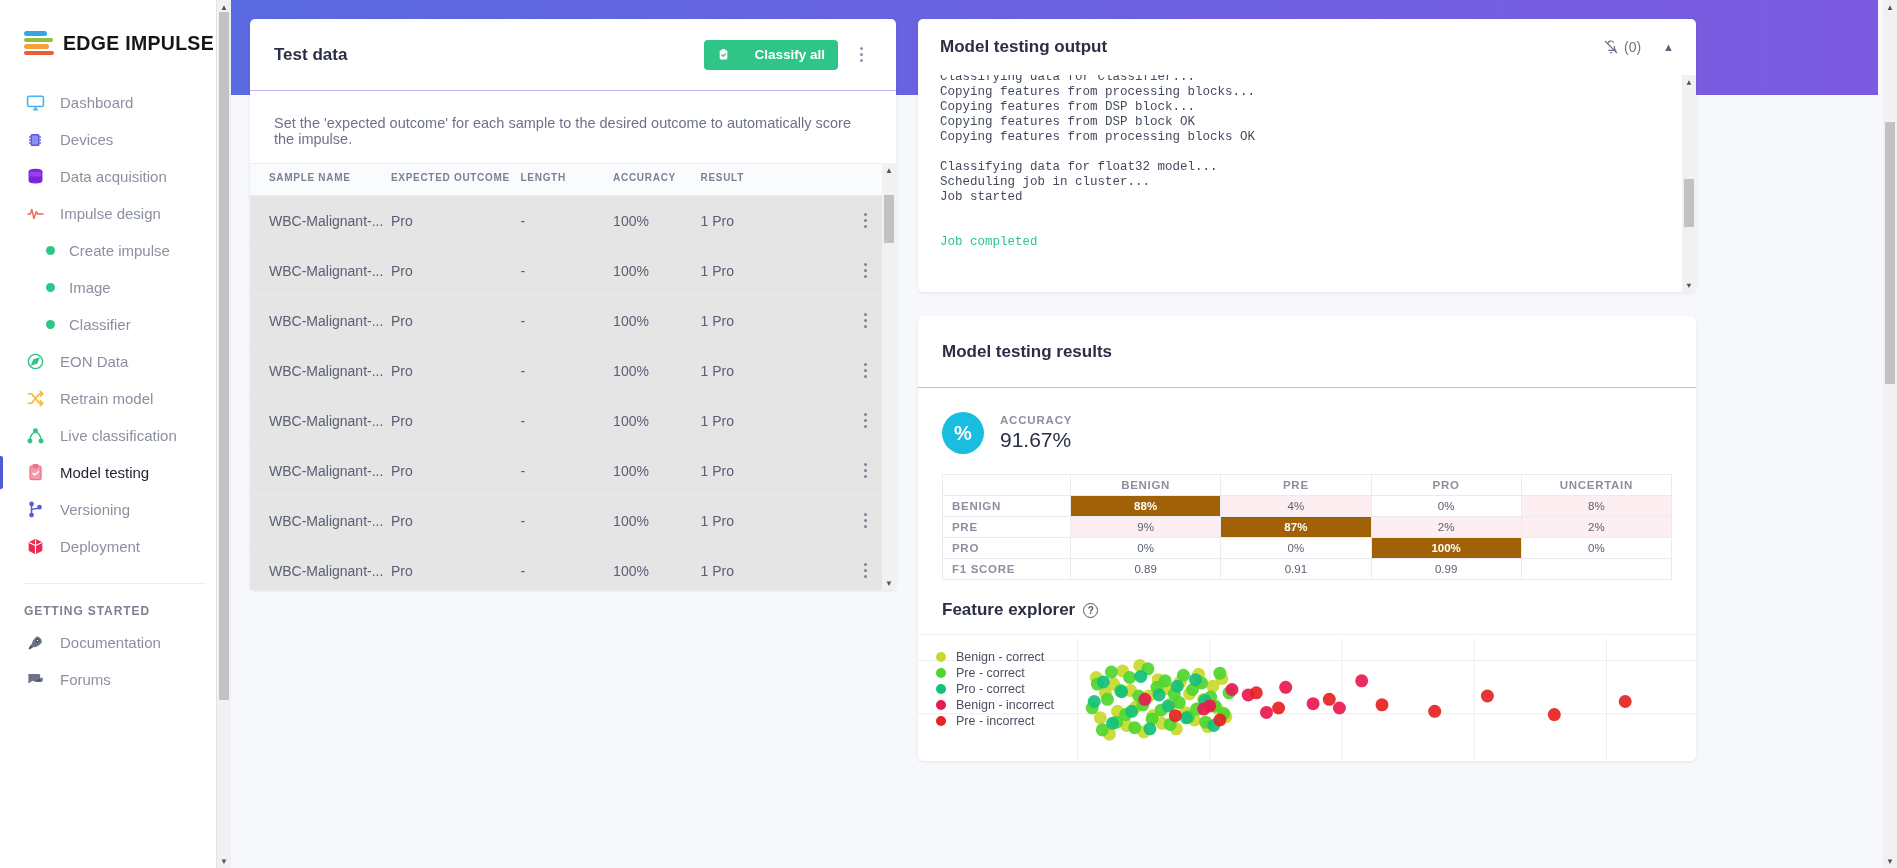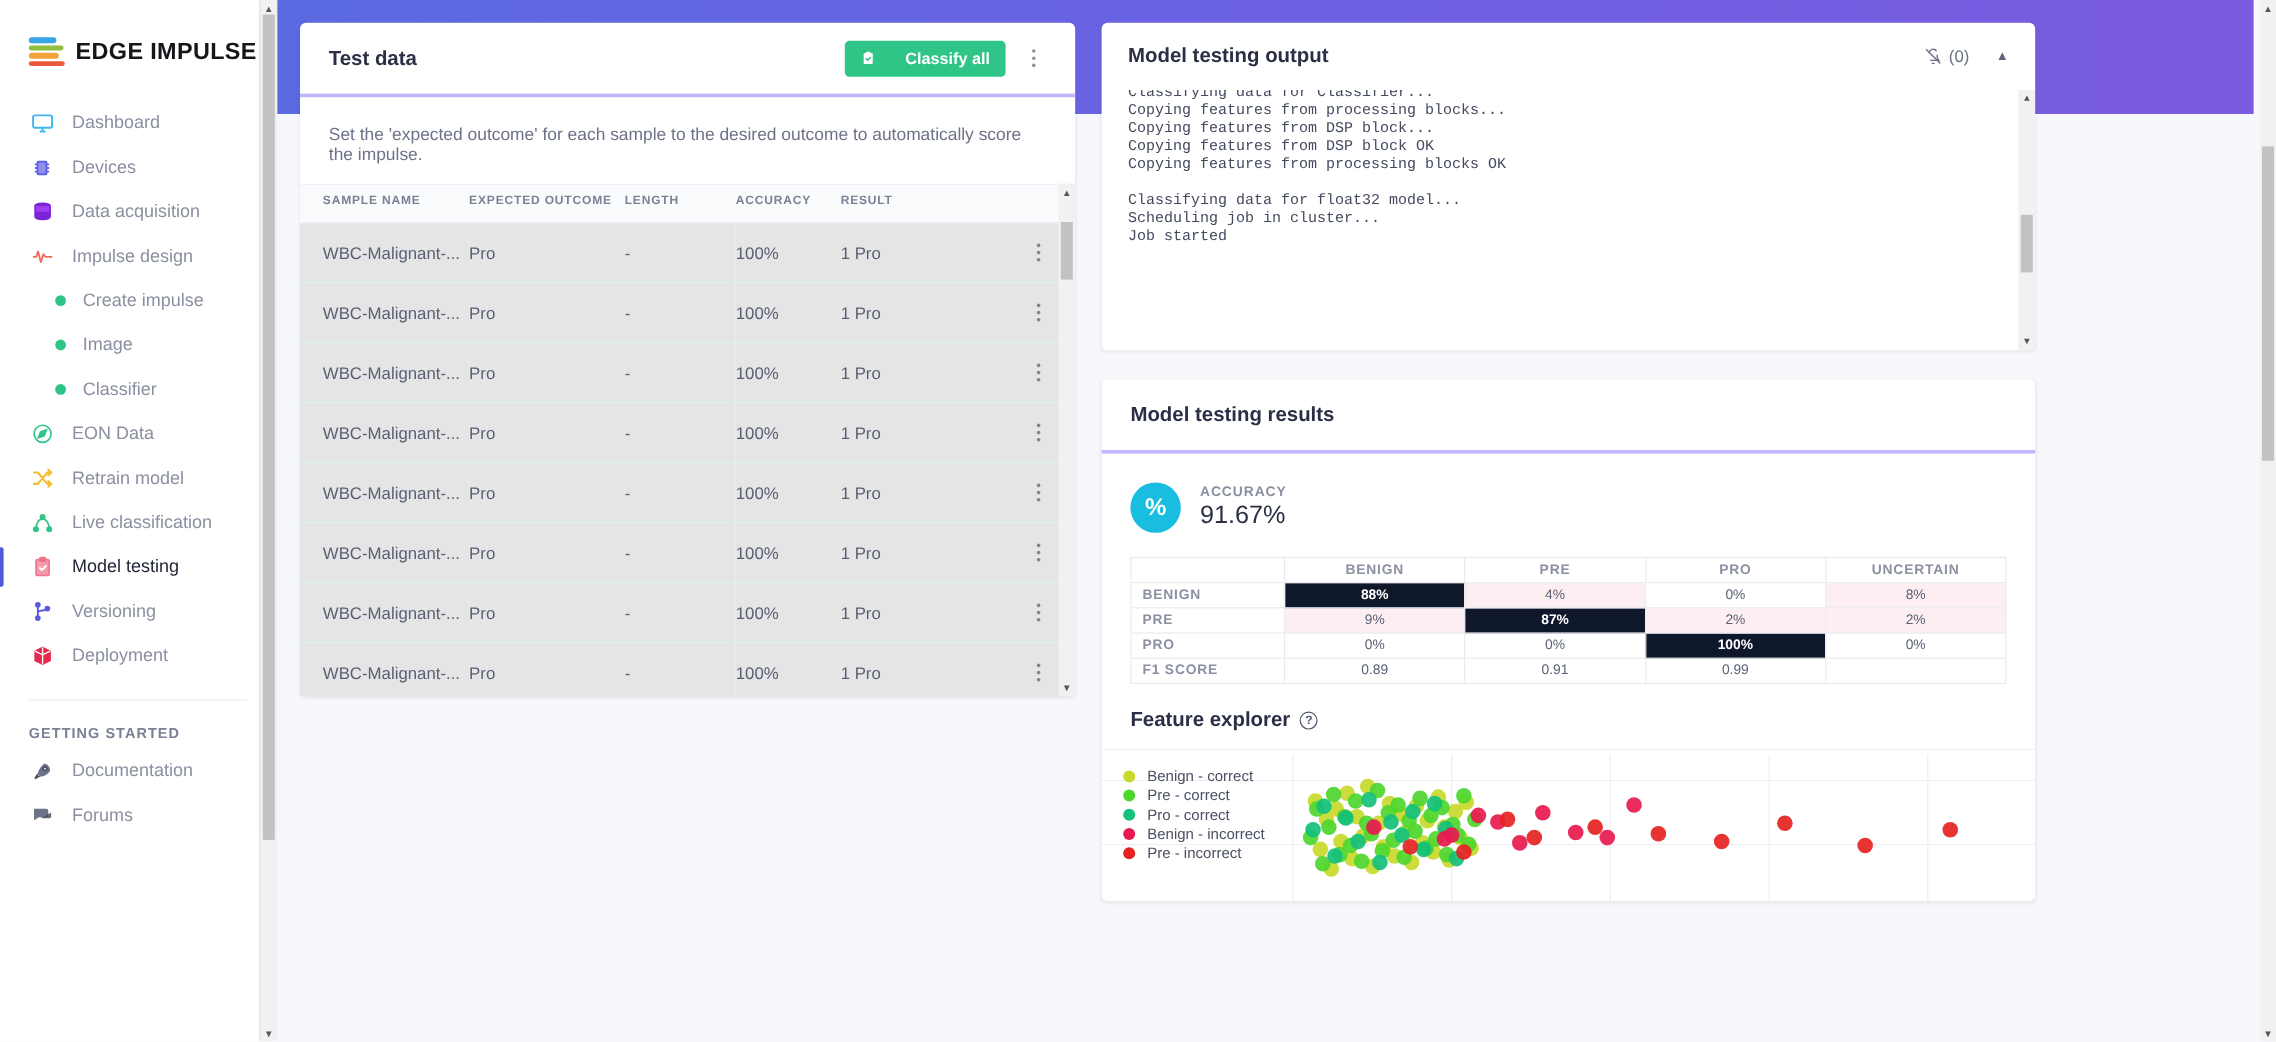--- a/index.html
+++ b/index.html
@@ -65,21 +65,21 @@
   .banner {
     position: absolute; left: 0; top: 0; width: 1647px; height: 95px;
     background: linear-gradient(90deg, #5a6ae0 0%, #6a62e2 45%, #7b5be0 100%);
   }
   .content { position: absolute; left: 0; top: 0; width: 1666px; height: 868px;
              padding: 19px 0 0 0; }
 
   .card { background: #fff; border-radius: 5px; box-shadow: 0 1px 3px rgba(40,45,70,.10); }
   .card-head {
     display: flex; align-items: center; justify-content: space-between;
-    padding: 0 24px; height: 62px; border-bottom: 3px solid #c4b5fd;
+    padding: 0 24px; height: 72px; border-bottom: 1px solid #c4b5fd;
   }
   .card-title { font-size: 17px; font-weight: bold; color: #2b2f45; }
 
   
   .col-left { position: absolute; left: 19px; top: 19px; width: 646px; }
   .btn-classify {
     display: inline-flex; align-items: center; gap: 24px;
     background: #2fc587; color: #fff; border: none; border-radius: 4px;
     height: 30px; padding: 0 13px; font-size: 13.5px; font-weight: bold;
     font-family: "Liberation Sans", sans-serif; cursor: pointer;
@@ -133,21 +133,21 @@
   .acc-label { font-size: 11.5px; letter-spacing: .8px; color: #8b90a0; font-weight: bold; }
   .acc-value { font-size: 21px; color: #2b2f45; margin-top: 2px; }
 
   table.cm { width: calc(100% - 48px); margin: 0 24px 0 24px; border-collapse: collapse;
              table-layout: fixed; }
   table.cm th, table.cm td { border: 1px solid #e9ebf1; height: 21px; text-align: center;
                              font-size: 11.5px; }
   table.cm th { font-weight: bold; letter-spacing: .7px; color: #8b90a0; background: #fff; }
   table.cm th.rh { text-align: left; padding-left: 9px; width: 128px; }
   table.cm td { color: #5a6074; background: #fff; }
-  table.cm td.hit { background: #0f172a; color: #fff; font-weight: bold; }
+  table.cm td.hit { background: #a16207; color: #fff; font-weight: bold; }
   table.cm td.miss { background: #fdeff1; }
   table.cm td.f1 { color: #5a6074; }
 
   .fe-head { padding: 20px 24px 14px 24px; display: flex; align-items: center; gap: 8px; }
   .fe-title { font-size: 17px; font-weight: bold; color: #2b2f45; }
   .fe-q { width: 15px; height: 15px; border: 1.4px solid #50566b; border-radius: 50%;
           font-size: 10px; display: flex; align-items: center; justify-content: center;
           color: #50566b; font-weight: bold; }
   .fe-body { position: relative; height: 127px; border-top: 1px solid #eef0f4; overflow: hidden; }
   .legend { position: absolute; left: 18px; top: 14px; z-index: 3; }
@@ -504,20 +504,21 @@
                 <div class="ln">Copying features from processing blocks...</div>
                 <div class="ln">Copying features from DSP block...</div>
                 <div class="ln">Copying features from DSP block OK</div>
                 <div class="ln">Copying features from processing blocks OK</div>
                 <div class="ln"> </div>
                 <div class="ln">Classifying data for float32 model...</div>
                 <div class="ln">Scheduling job in cluster...</div>
                 <div class="ln">Job started</div>
                 <div class="ln"> </div>
                 <div class="ln"> </div>
+                <div class="ln ok">Job completed</div>
               </div>
             <div class="con-scroll">
               <div class="sb-arrow up">▲</div>
               <div class="thumb"></div>
               <div class="sb-arrow down">▼</div>
             </div>
           </div>
         </section>
 
         <section class="card" style="margin-top:24px;">

